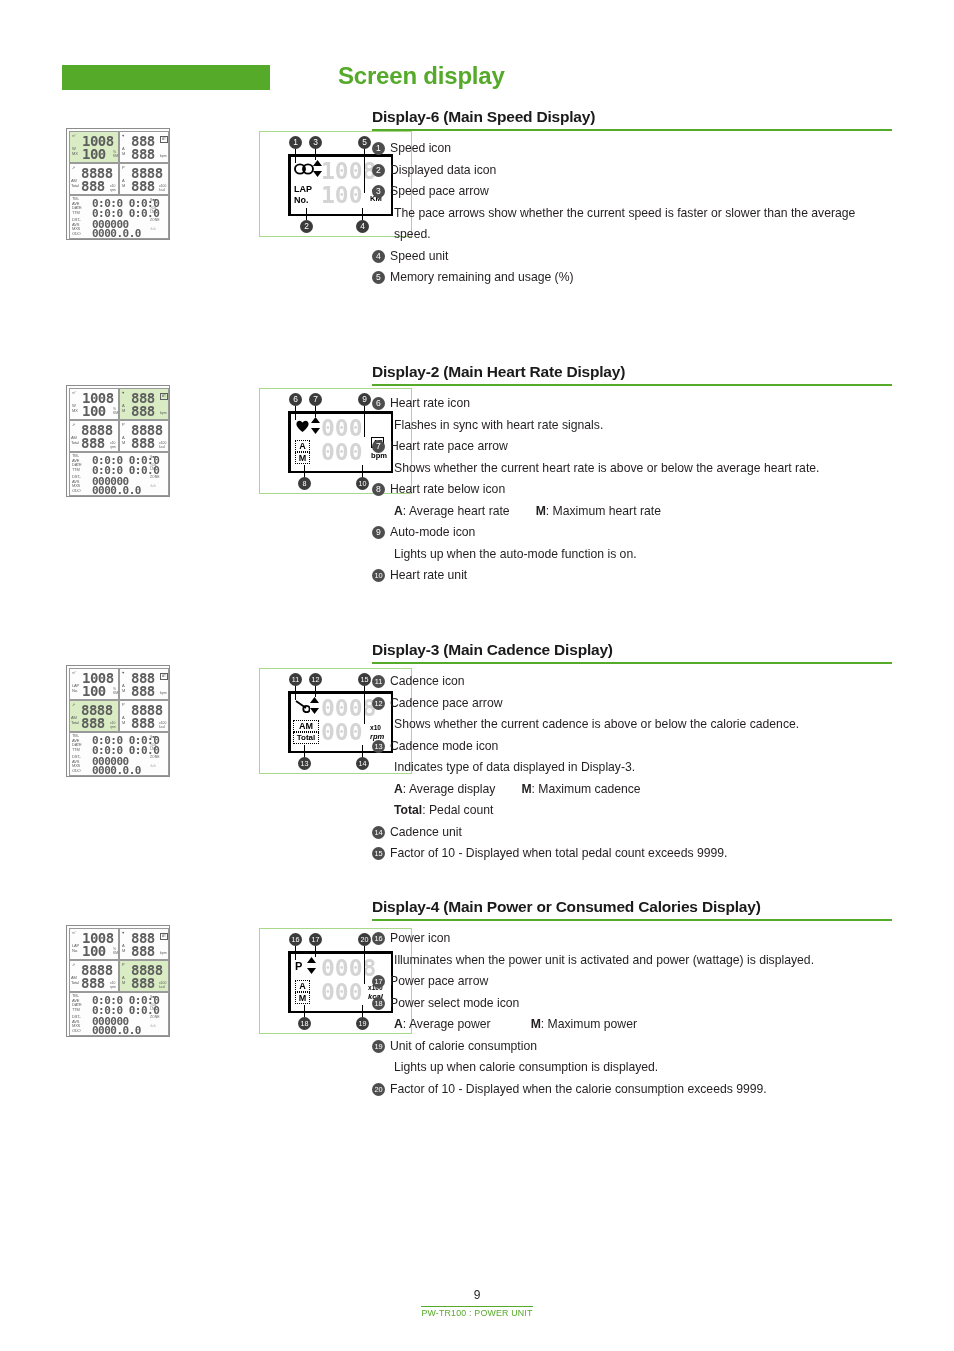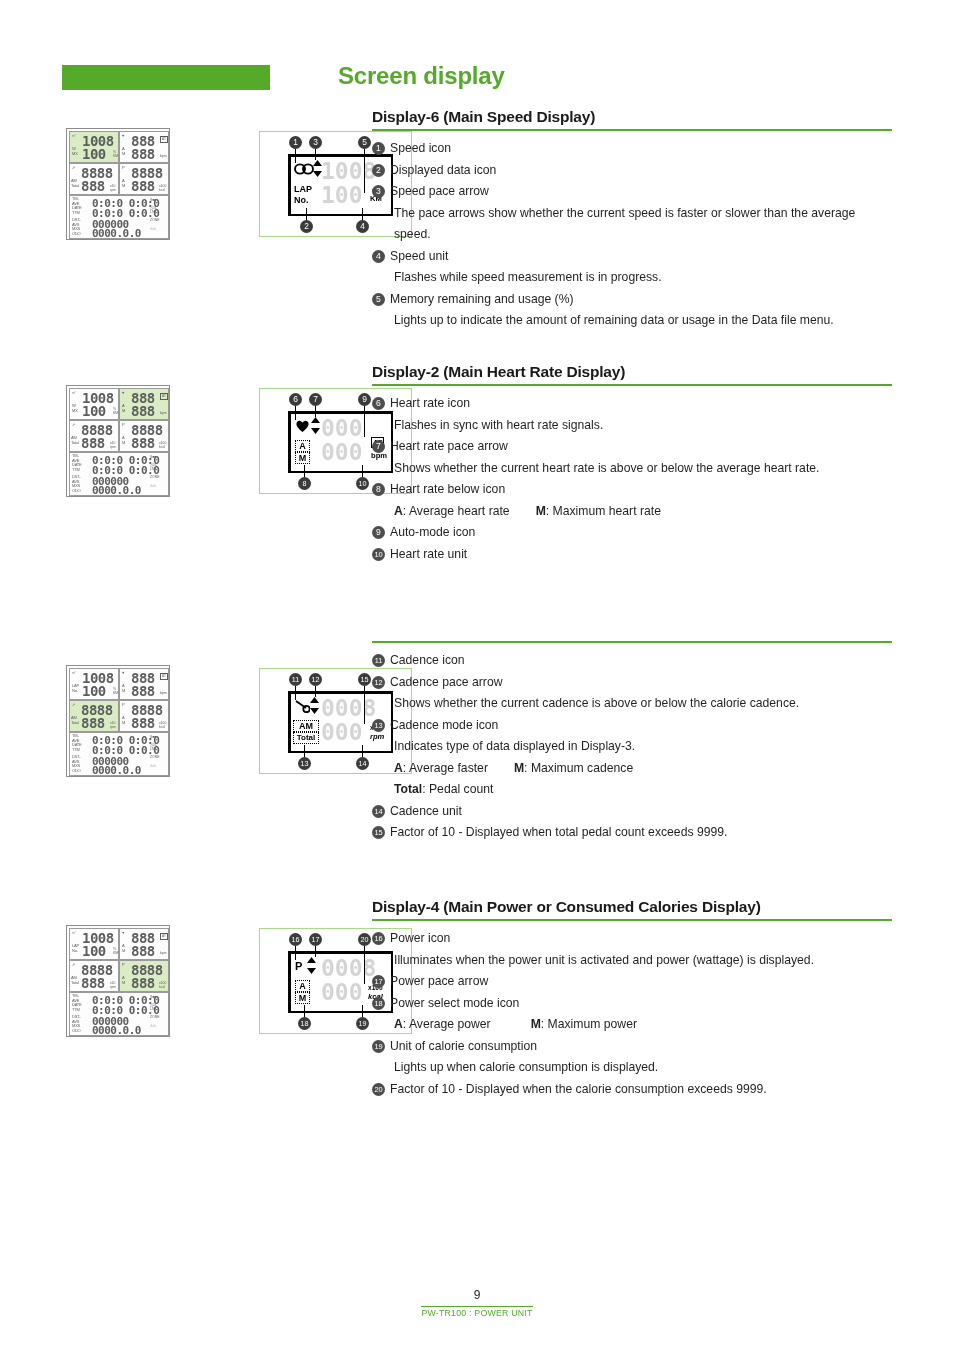--- a/index.html
+++ b/index.html
@@ -635,26 +635,24 @@
   </div>
   <div class="item">
     <span class="num">3</span>
     <span>Speed pace arrow</span>
   </div>
   <div class="sub">The pace arrows show whether the current speed is faster or slower than the average speed.</div>
   <div class="item">
     <span class="num">4</span>
     <span>Speed unit</span>
   </div>
-  <div class="sub">Flashes while speed measurement is in progress.</div>
   <div class="item">
     <span class="num">5</span>
     <span>Memory remaining and usage (%)</span>
   </div>
-  <div class="sub">Lights up to indicate the amount of remaining data or usage in the Data file menu.</div>
 </div>
 
 <div class="section" style="top:363px;">
   <div class="section-title">Display-2 (Main Heart Rate Display)</div>
   <div class="section-rule"></div>
   <div class="item">
     <span class="num">6</span>
     <span>Heart rate icon</span>
   </div>
   <div class="sub">Flashes in sync with heart rate signals.</div>
@@ -667,44 +665,46 @@
     <span class="num">8</span>
     <span>Heart rate below icon</span>
   </div>
   <div class="sub">
     <b>A</b><span>: Average heart rate</span><span class="gap"></span><b>M</b><span>: Maximum heart rate</span>
   </div>
   <div class="item">
     <span class="num">9</span>
     <span>Auto-mode icon</span>
   </div>
+  <div class="sub">Lights up when the auto-mode function is on.</div>
   <div class="item">
     <span class="num wide">10</span>
     <span>Heart rate unit</span>
   </div>
 </div>
 
 <div class="section" style="top:641px;">
+  <div class="section-title">Display-3 (Main Cadence Display)</div>
   <div class="section-rule"></div>
   <div class="item">
     <span class="num wide">11</span>
     <span>Cadence icon</span>
   </div>
   <div class="item">
     <span class="num wide">12</span>
     <span>Cadence pace arrow</span>
   </div>
   <div class="sub">Shows whether the current cadence is above or below the calorie cadence.</div>
   <div class="item">
     <span class="num wide">13</span>
     <span>Cadence mode icon</span>
   </div>
   <div class="sub">Indicates type of data displayed in Display-3.</div>
   <div class="sub">
-    <b>A</b><span>: Average faster</span><span class="gap"></span><b>M</b><span>: Maximum cadence</span>
+    <b>A</b><span>: Average display</span><span class="gap"></span><b>M</b><span>: Maximum cadence</span>
   </div>
   <div class="sub">
     <b>Total</b><span>: Pedal count</span>
   </div>
   <div class="item">
     <span class="num wide">14</span>
     <span>Cadence unit</span>
   </div>
   <div class="item">
     <span class="num wide">15</span>

